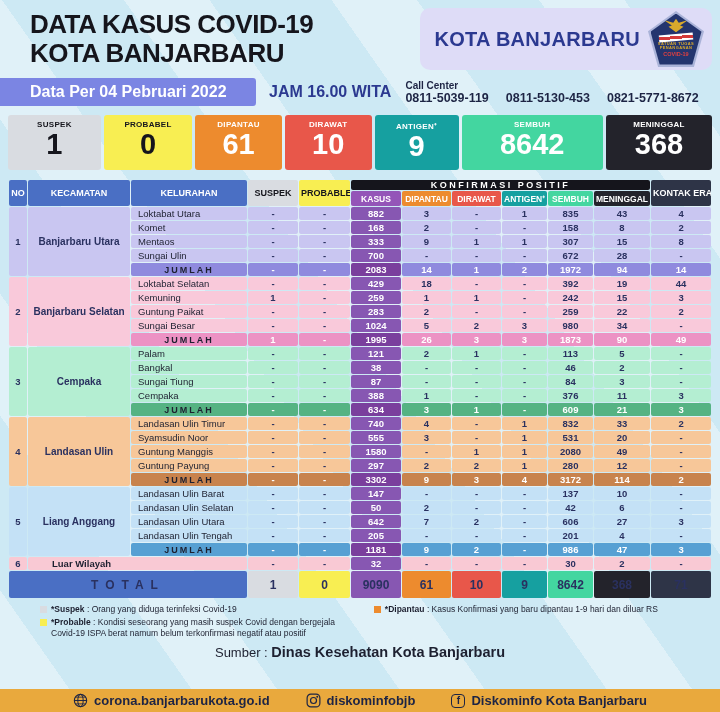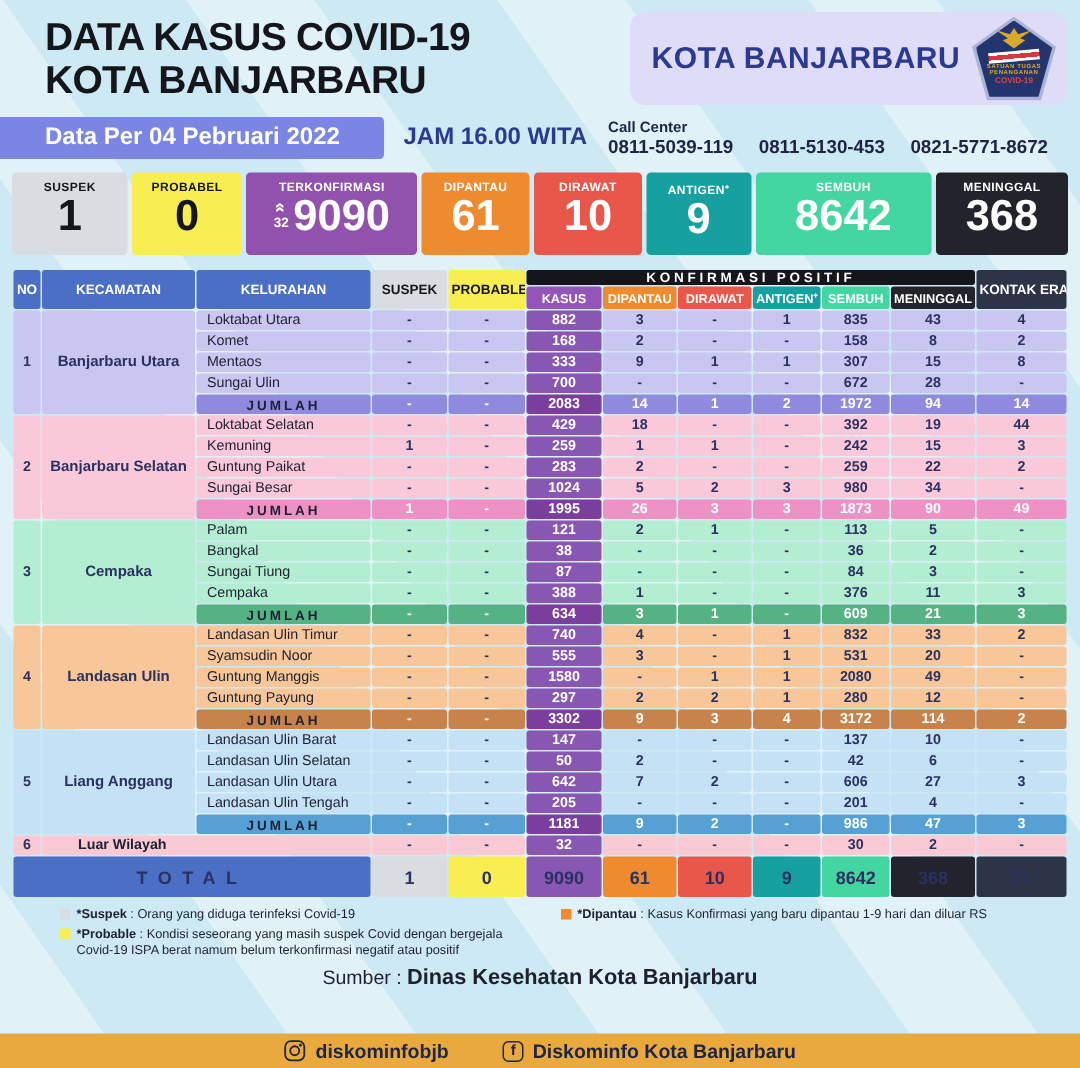--- a/index.html
+++ b/index.html
@@ -135,30 +135,20 @@
         <div class="s-valrow">
           <span class="s-value">1</span>
         </div>
       </div>
       <div class="stat t-yellow f-prob">
         <div class="s-label">PROBABEL</div>
         <div class="s-valrow">
           <span class="s-value">0</span>
         </div>
       </div>
-      <div class="stat t-purple f-terk">
-        <div class="s-label">TERKONFIRMASI</div>
-        <div class="s-valrow">
-          <span class="s-delta">
-            <span class="chev"></span>
-            <span>32</span>
-          </span>
-          <span class="s-value">9090</span>
-        </div>
-      </div>
       <div class="stat t-orange f-dip">
         <div class="s-label">DIPANTAU</div>
         <div class="s-valrow">
           <span class="s-value">61</span>
         </div>
       </div>
       <div class="stat t-red f-dir">
         <div class="s-label">DIRAWAT</div>
         <div class="s-valrow">
           <span class="s-value">10</span>
@@ -359,21 +349,21 @@
             <td class="c8">-</td>
           </tr>
           <tr class="g-mint">
             <td class="kel">Bangkal</td>
             <td class="c0">-</td>
             <td class="c1">-</td>
             <td class="c2">38</td>
             <td class="c3">-</td>
             <td class="c4">-</td>
             <td class="c5">-</td>
-            <td class="c6">36</td>
+            <td class="c6">46</td>
             <td class="c7">2</td>
             <td class="c8">-</td>
           </tr>
           <tr class="g-mint">
             <td class="kel">Sungai Tiung</td>
             <td class="c0">-</td>
             <td class="c1">-</td>
             <td class="c2">87</td>
             <td class="c3">-</td>
             <td class="c4">-</td>
@@ -577,20 +567,30 @@
         </div>
       </div>
   </div>
 
   <div class="source-line">
     <span>Sumber :</span>
     <b>Dinas Kesehatan Kota Banjarbaru</b>
   </div>
 
   <div class="footer">
+    <div class="f-item">
+      <svg width="15" height="15" viewBox="0 0 20 20">
+        <circle cx="10" cy="10" r="8.2" fill="none" stroke="#1d2444" stroke-width="1.5"></circle>
+        <ellipse cx="10" cy="10" rx="3.6" ry="8.2" fill="none" stroke="#1d2444" stroke-width="1.3"></ellipse>
+        <line x1="1.8" y1="10" x2="18.2" y2="10" stroke="#1d2444" stroke-width="1.3"></line>
+        <line x1="3" y1="5.5" x2="17" y2="5.5" stroke="#1d2444" stroke-width="1.1"></line>
+        <line x1="3" y1="14.5" x2="17" y2="14.5" stroke="#1d2444" stroke-width="1.1"></line>
+      </svg>
+      <span>corona.banjarbarukota.go.id</span>
+    </div>
     <div class="f-item">
       <svg width="15" height="15" viewBox="0 0 20 20">
         <rect x="1.5" y="1.5" width="17" height="17" rx="5" fill="none" stroke="#1d2444" stroke-width="1.6"></rect>
         <circle cx="10" cy="10" r="4" fill="none" stroke="#1d2444" stroke-width="1.6"></circle>
         <circle cx="15" cy="5" r="1.3" fill="#1d2444"></circle>
       </svg>
       <span>diskominfobjb</span>
     </div>
     <div class="f-item">
       <span class="fb-box"></span>

